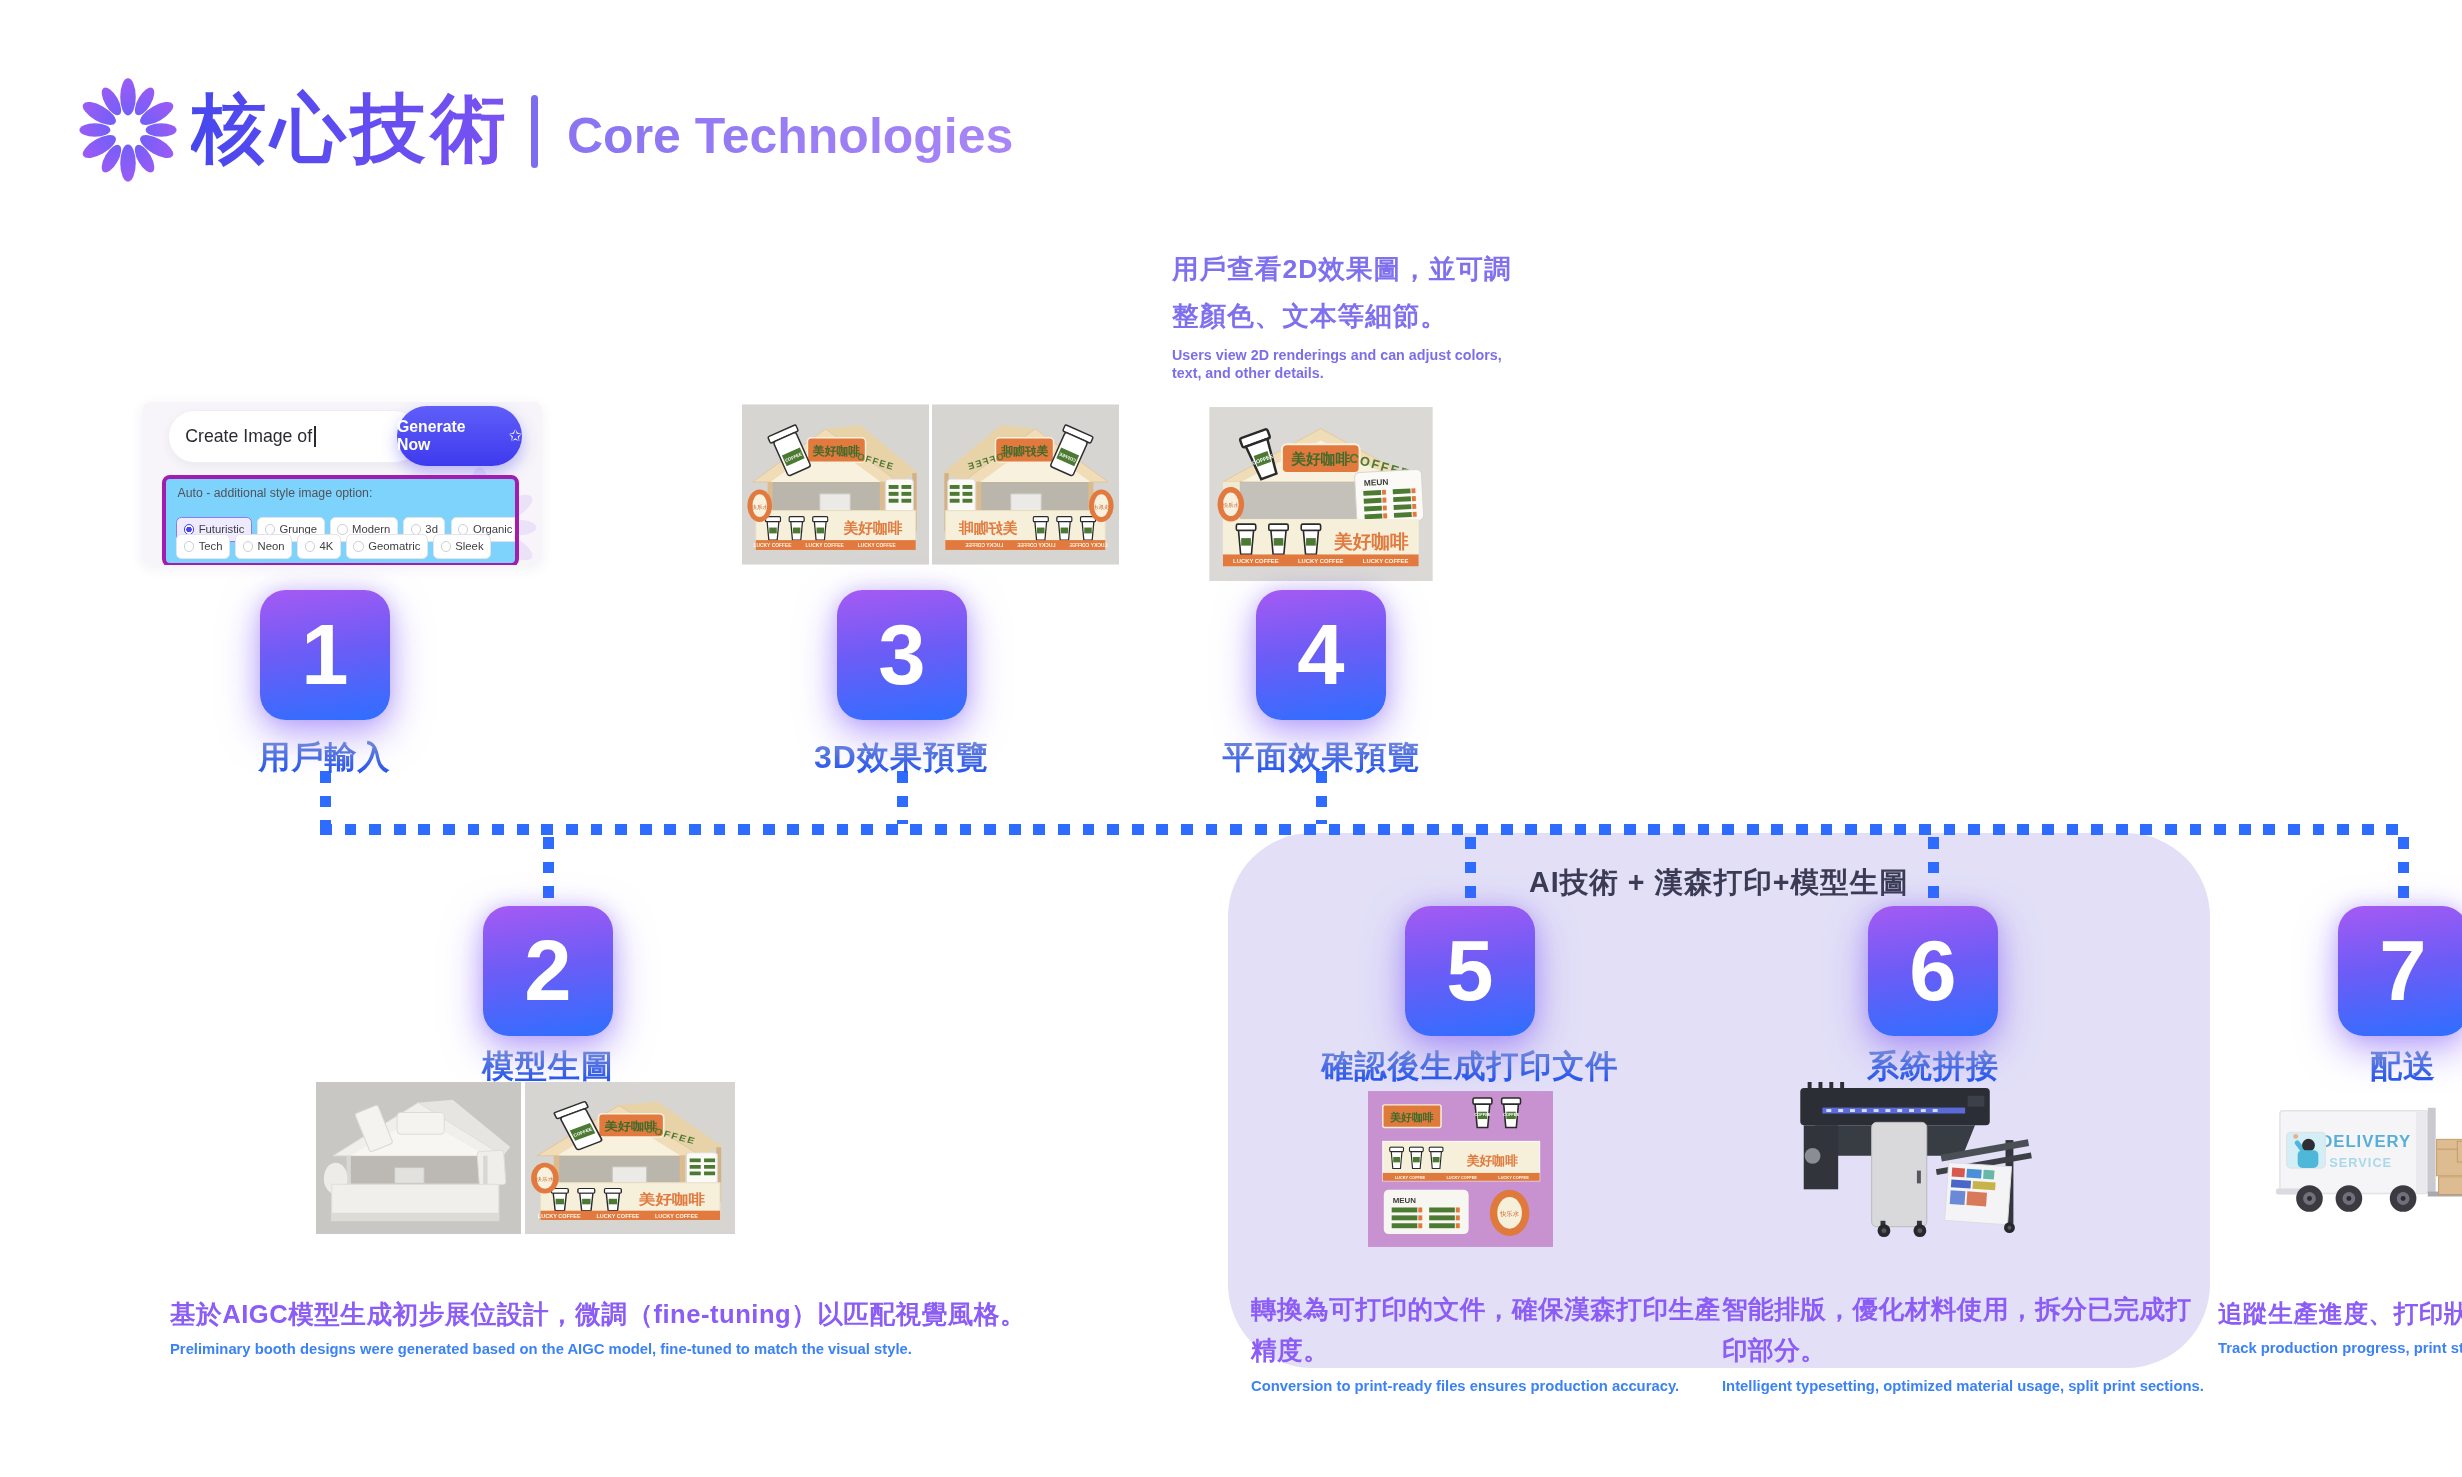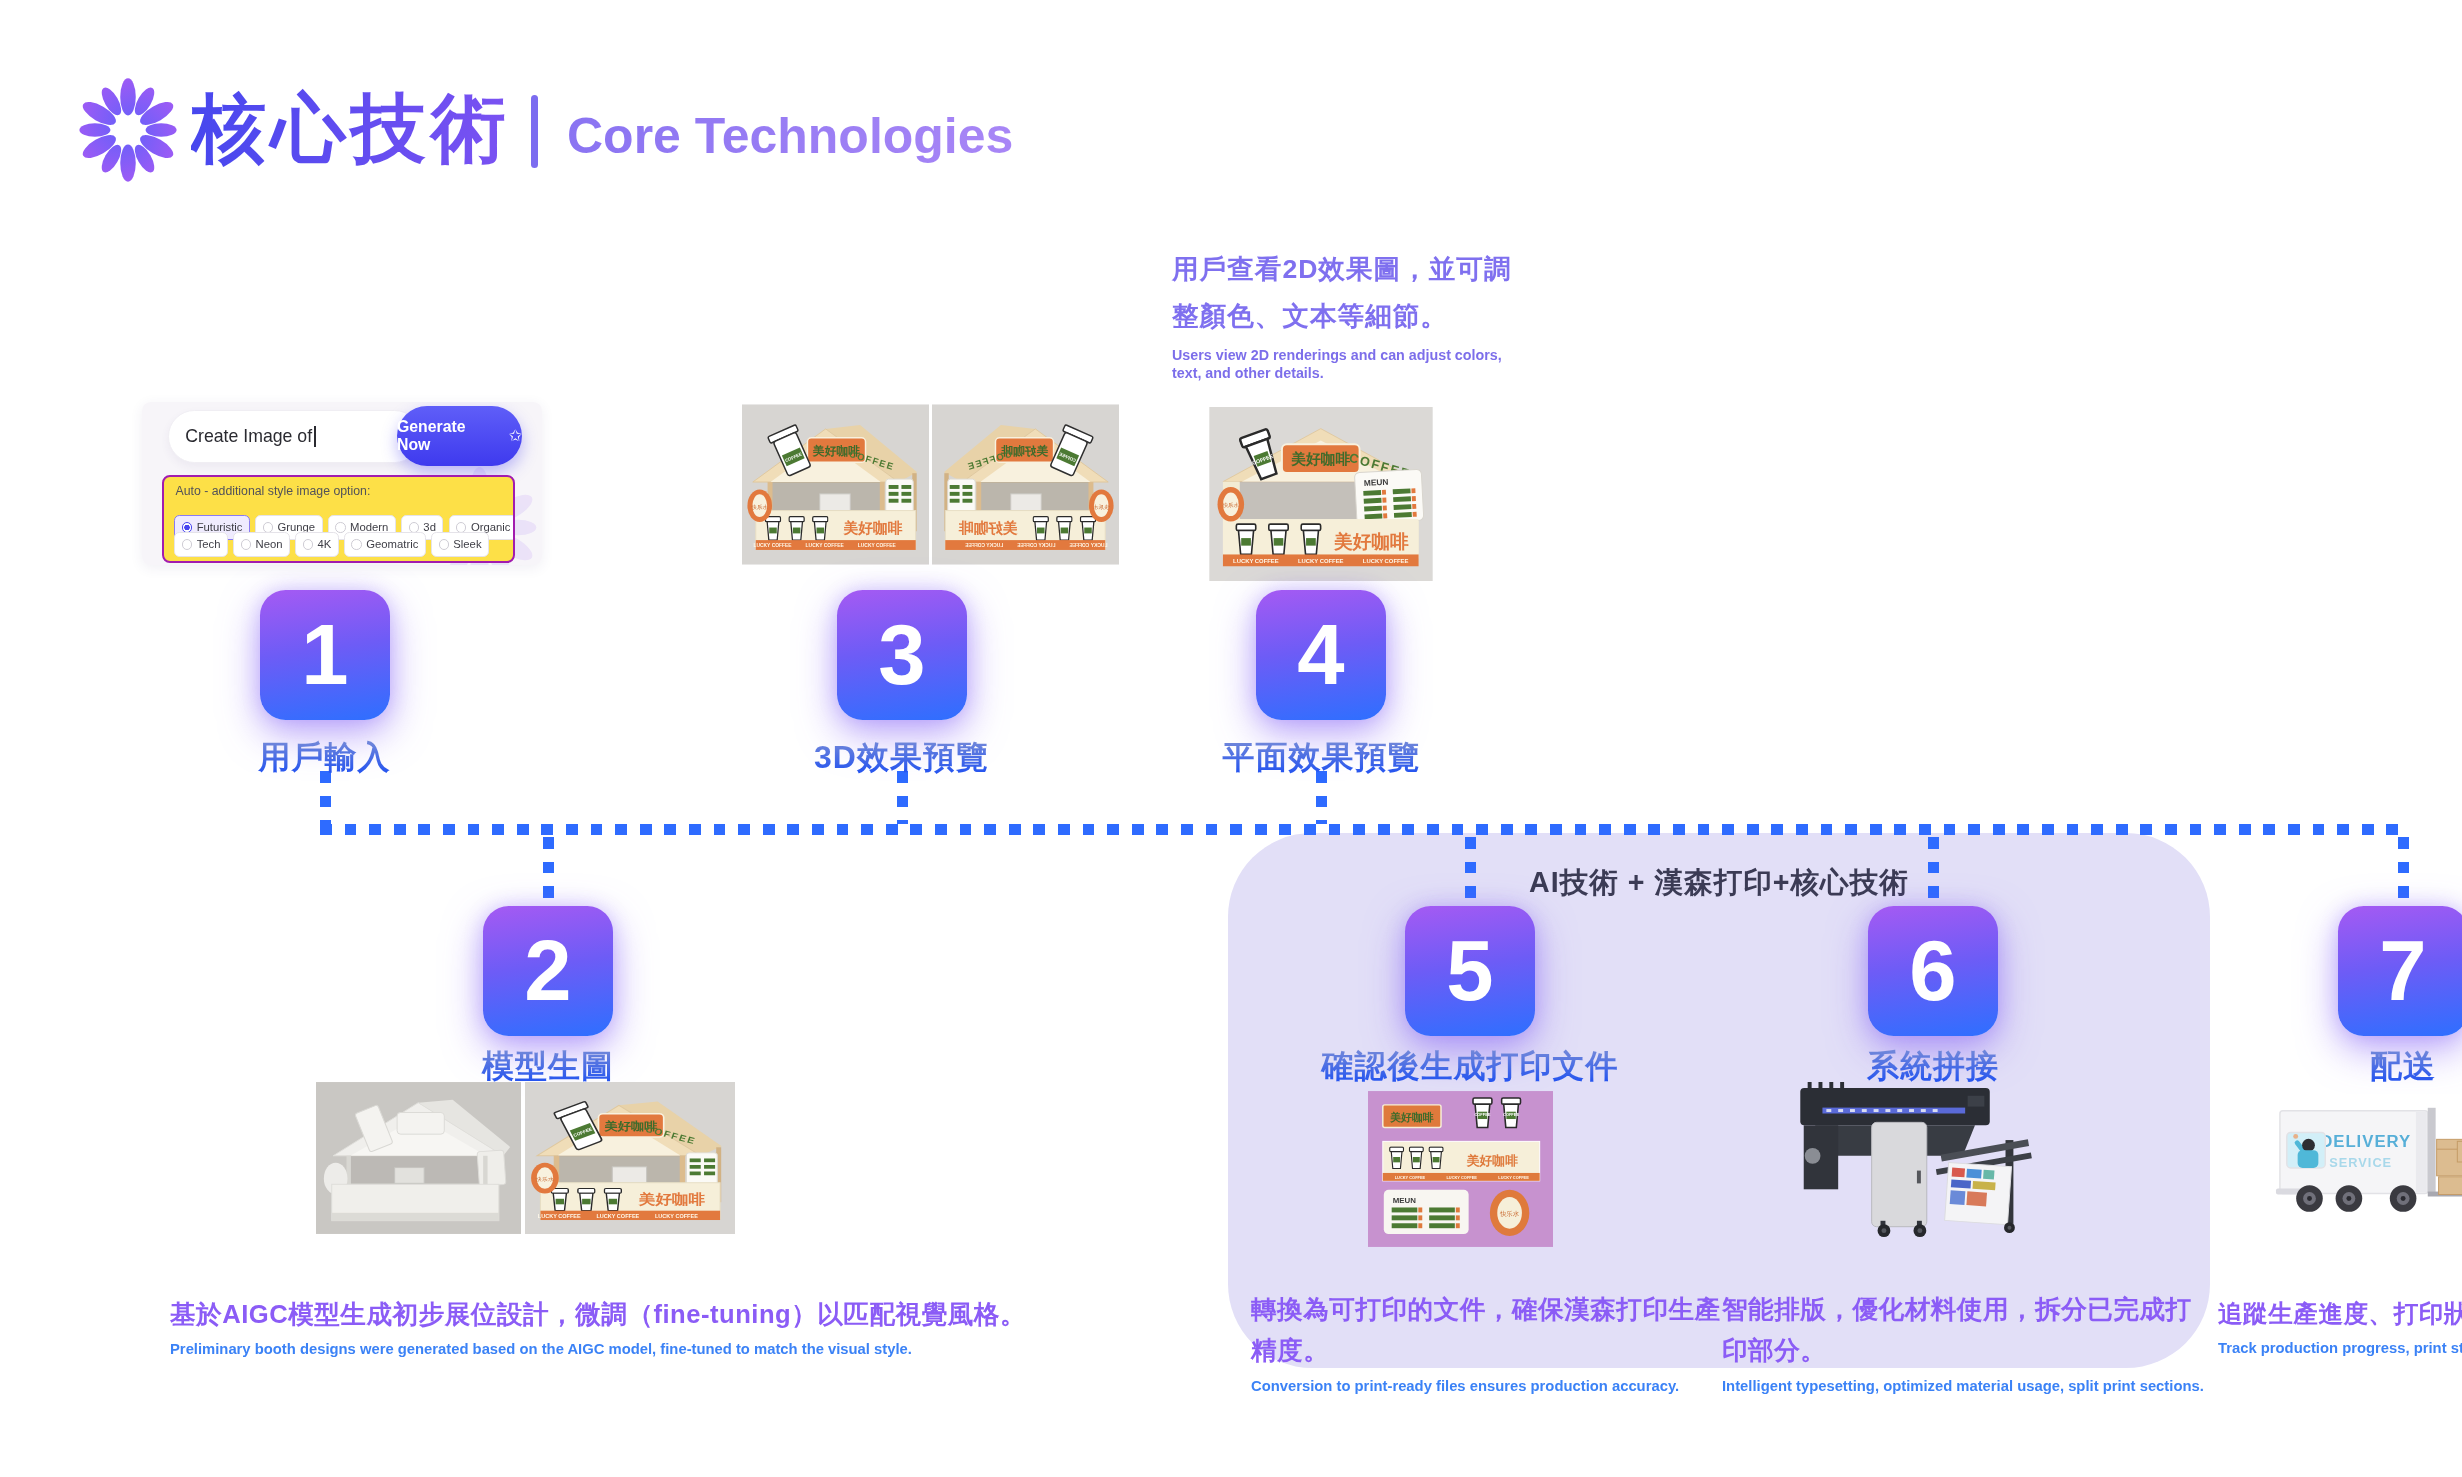--- a/index.html
+++ b/index.html
@@ -43,22 +43,22 @@
   
   .card{background:#F7F5F9;border-radius:8.9px;box-shadow:0 3px 12.8px rgba(60,50,120,.08);overflow:hidden;}
   .prompt-input{position:absolute;left:25.6px;top:7.9px;width:218px;height:51px;background:#fff;
     border:1px solid #F0EEF3;border-radius:27.6px;display:flex;align-items:center;
     padding:0 16.7px;font-size:17.7px;color:#2A2A30;box-shadow:0 3.9px 9.8px rgba(60,50,120,.06);}
   .caret{display:inline-block;width:1.5px;height:21.7px;background:#2A2A30;margin-left:2px;}
   .generate-btn{position:absolute;left:255px;top:3.9px;width:125px;height:60px;border-radius:30.5px;
     background:linear-gradient(180deg,#5F5EF8,#3E3AEE);color:#fff;font-size:15.8px;font-weight:700;
     display:flex;align-items:center;justify-content:center;gap:8px;
     box-shadow:0 6.9px 15.8px rgba(70,60,240,.35);}
-  .options{position:absolute;left:19.7px;top:73px;width:349px;height:84px;background:#fde047;
-    border:2px solid #a21caf;border-radius:7.9px;overflow:hidden;text-align:center;}
+  .options{position:absolute;left:19.7px;top:73px;width:349px;height:84px;background:#7dd3fc;
+    border:4px solid #a21caf;border-radius:7.9px;overflow:hidden;text-align:center;}
   .options-label{position:absolute;left:11.8px;top:6.9px;font-size:12.3px;color:#52525A;}
   .chips{position:absolute;left:10.8px;display:flex;gap:5.4px;}
   .chip{display:inline-flex;align-items:center;gap:4.4px;height:22.7px;padding:0 6.4px;
     border:1px solid #E5E3E9;border-radius:5.4px;background:#fff;font-size:11.3px;color:#3E3E46;white-space:nowrap;}
   .radio{width:8.4px;height:8.4px;border:1px solid #CFCDD5;border-radius:50%;background:#fff;flex:0 0 auto;}
   .chip.selected{background:#EFEBFE;border-color:#8A7BF2;}
   .chip.selected .radio{border-color:#4845F0;background:radial-gradient(circle,#4845F0 0 2.5px,#fff 3px);}
 
   svg text{font-family:"Liberation Sans","DejaVu Sans",sans-serif;}
   .art{display:block;}
@@ -342,21 +342,21 @@
 <div id="stage">
 
   <svg class="abs art" style="left:76px;top:73px" width="104" height="114" viewBox="0 0 212 232">
       <use href="#flower"></use>
     </svg>
   <div class="abs title-zh" style="left:191px;top:79px">核心技術</div>
   <div class="abs title-divider" style="left:531px;top:95px"></div>
   <div class="abs title-en" style="left:567px;top:107px">Core Technologies</div>
 
   <div class="abs panel" style="left:1228px;top:833px;width:982px;height:535px"></div>
-  <div class="abs banner" style="left:1228px;top:863px;width:982px">AI技術 + 漢森打印+核心技術</div>
+  <div class="abs banner" style="left:1228px;top:863px;width:982px">AI技術 + 漢森打印+模型生圖</div>
 
   <div class="abs dot-h" style="left:320px;top:824px;width:2089px"></div>
   <div class="abs dot-v" style="left:320px;top:771px;height:53px"></div>
   <div class="abs dot-v" style="left:897px;top:771px;height:53px"></div>
   <div class="abs dot-v" style="left:1316px;top:771px;height:53px"></div>
   <div class="abs dot-v" style="left:543px;top:837px;height:69px"></div>
   <div class="abs dot-v" style="left:1465px;top:837px;height:69px"></div>
   <div class="abs dot-v" style="left:1928px;top:837px;height:69px"></div>
   <div class="abs dot-v" style="left:2398px;top:837px;height:69px"></div>
 

